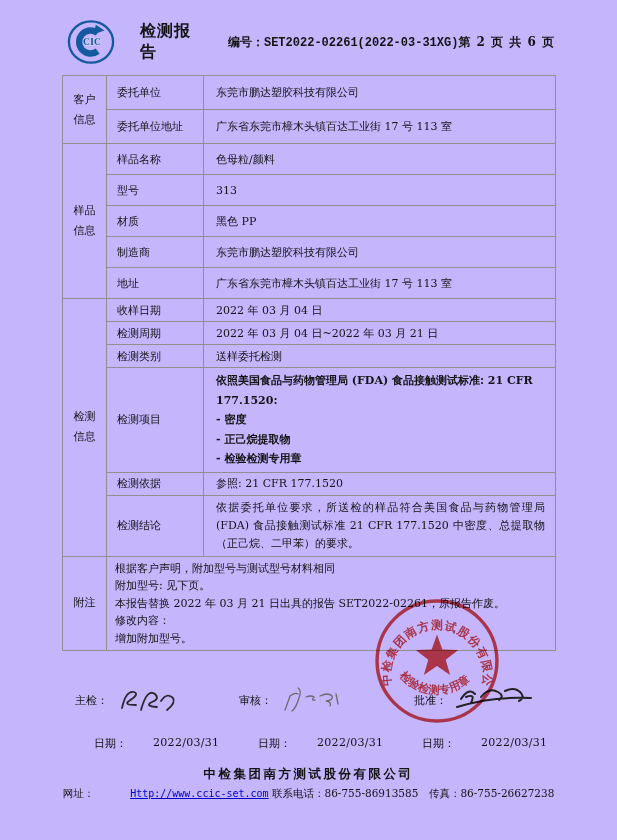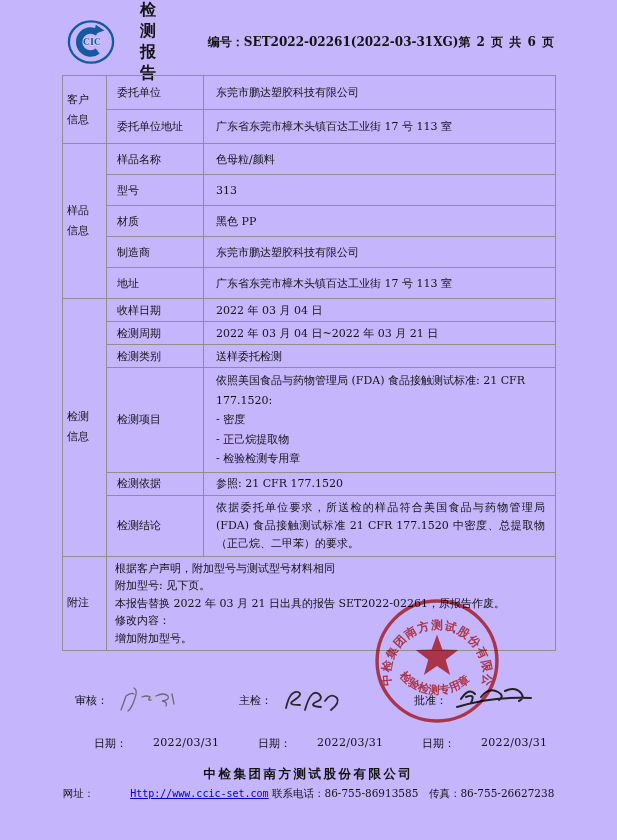--- a/index.html
+++ b/index.html
@@ -13,42 +13,42 @@
     overflow:hidden;
   }
 
   
   .hdr {
     position:absolute; top:16px; left:62px; width:493px; height:52px;
     display:flex; align-items:center;
   }
   .hdr-logo { width:58px; height:48px; flex:0 0 auto; }
   .hdr-title { margin-left:20px; font-size:16px; font-weight:bold; letter-spacing:1px; }
-  .hdr-no { margin-left:34px; font-size:12px; font-weight:bold; white-space:nowrap; }
+  .hdr-no { margin-left:34px; font-size:12px; font-weight:bold; white-space:nowrap;font-family:Liberation Mono, monospace; }
   .hdr-page { margin-left:auto; font-size:12px; font-weight:bold; white-space:nowrap; letter-spacing:1px; }
 
   
   table.rpt {
     position:absolute; top:75px; left:62px; width:493px;
     border-collapse:collapse; table-layout:fixed;
   }
   table.rpt td {
     border:1px solid #8f8f8f;
     font-size:11px;
     vertical-align:middle;
     overflow:hidden;
   }
-  td.sec { text-align:left; padding:0 4px; line-height:20px; }
+  td.sec { text-align:center; padding:0 4px; line-height:20px; }
   td.lbl { padding:0 10px; }
   td.val { padding:0 12px; }
   .sec-line { display:block; }
   tr.h34 { height:34px; } tr.h31 { height:31px; } tr.h23 { height:23px; }
   tr.hitems { height:98px; } tr.hconc { height:58px; } tr.hnote { height:90px; }
   td.val-lines { padding:3px 12px; }
-  .vline { line-height:19.5px; white-space:nowrap; }
+  .vline { line-height:19.5px; white-space:nowrap;font-weight:bold; }
   td.conc { padding:3px 10px 3px 12px; line-height:18px; text-align:justify; }
   td.note { padding:3px 10px 3px 8px; }
   .nline { line-height:17.6px; white-space:nowrap; }
 
   
   .sig-row {
     position:absolute; top:680px; left:62px; width:493px; height:40px;
     display:flex;
   }
   .sig-col { width:164px; display:flex; align-items:center; padding-left:13px; }
@@ -184,29 +184,29 @@
           <div class="nline">本报告替换 2022 年 03 月 21 日出具的报告 SET2022-02261，原报告作废。</div>
           <div class="nline">修改内容：</div>
           <div class="nline">增加附加型号。</div>
         </td>
       </tr>
     </tbody>
   </table>
 
   <div class="sig-row">
     <div class="sig-col">
+      <span class="sig-label">主检：</span>
+      <svg class="sig-img" width="70" height="32" viewBox="0 0 70 32">
+        <path d="M8 24 Q12 6 20 8 Q26 10 15 17 Q9 21 22 21 M27 26 Q33 4 41 10 Q46 15 38 18 Q30 22 43 23 M47 17 Q53 8 59 14 Q62 19 53 26" fill="none" stroke="#2a2a2a" stroke-width="1.8" stroke-linecap="round"></path>
+      </svg>
+    </div>
+    <div class="sig-col">
       <span class="sig-label">审核：</span>
       <svg class="sig-img" width="70" height="32" viewBox="0 0 70 32">
         <path d="M12 12 Q10 18 7 26 M12 12 Q17 8 20 10 M20 4 Q24 6 21 14 Q18 24 14 27 M28 13 Q33 11 36 13 Q33 17 37 16 M42 12 Q50 8 54 12 Q56 16 48 17 Q54 18 52 22 M58 10 L60 20" fill="none" stroke="#6b6b6b" stroke-width="1.3" stroke-linecap="round"></path>
-      </svg>
-    </div>
-    <div class="sig-col">
-      <span class="sig-label">主检：</span>
-      <svg class="sig-img" width="70" height="32" viewBox="0 0 70 32">
-        <path d="M8 24 Q12 6 20 8 Q26 10 15 17 Q9 21 22 21 M27 26 Q33 4 41 10 Q46 15 38 18 Q30 22 43 23 M47 17 Q53 8 59 14 Q62 19 53 26" fill="none" stroke="#2a2a2a" stroke-width="1.8" stroke-linecap="round"></path>
       </svg>
     </div>
     <div class="sig-col third">
       <span class="sig-label">批准：</span>
       <svg class="sig-img" width="84" height="34" viewBox="0 0 84 34">
         <path d="M8 16 Q16 4 22 11 M13 14 Q23 10 18 20 M28 14 Q36 4 45 9 Q52 13 46 17 M52 8 Q62 3 68 10 Q72 15 66 18 M4 24 Q40 13 78 15" fill="none" stroke="#222" stroke-width="2" stroke-linecap="round"></path>
       </svg>
     </div>
   </div>
 

